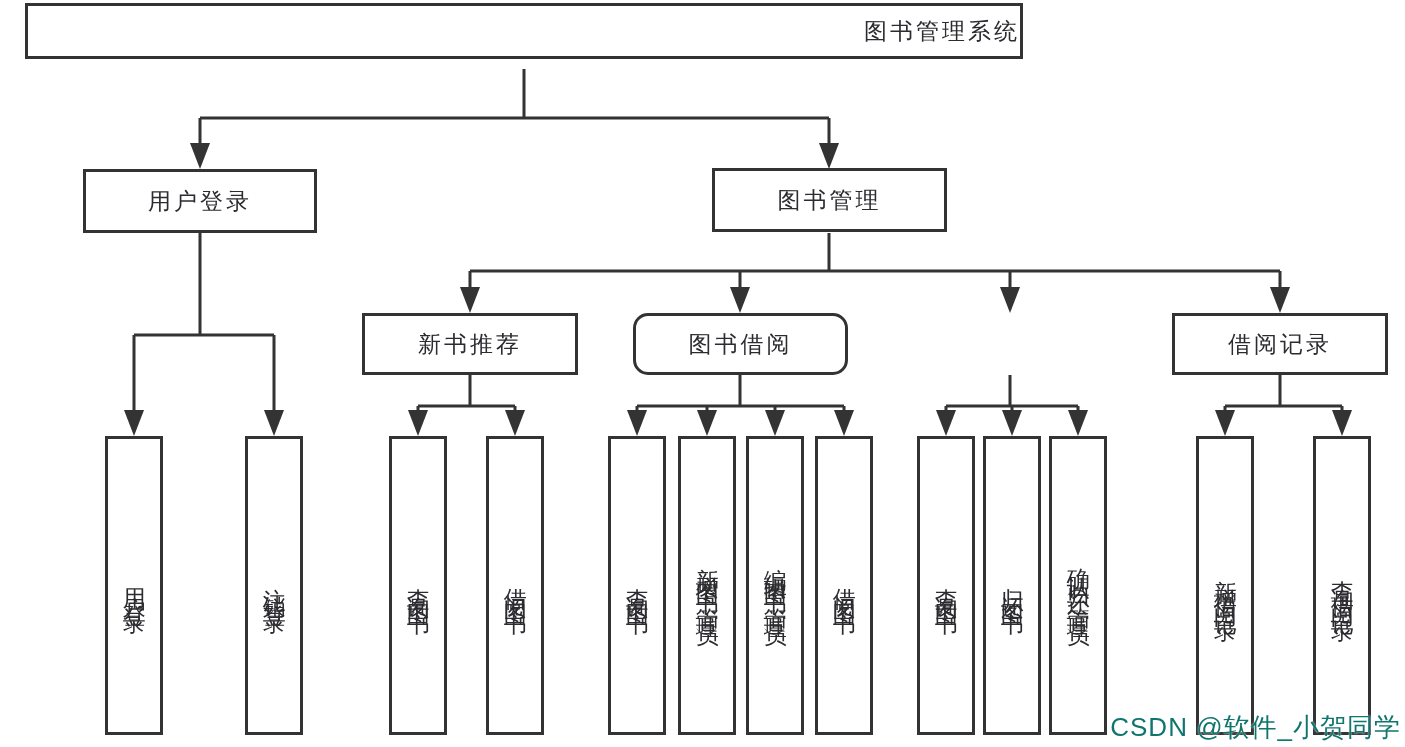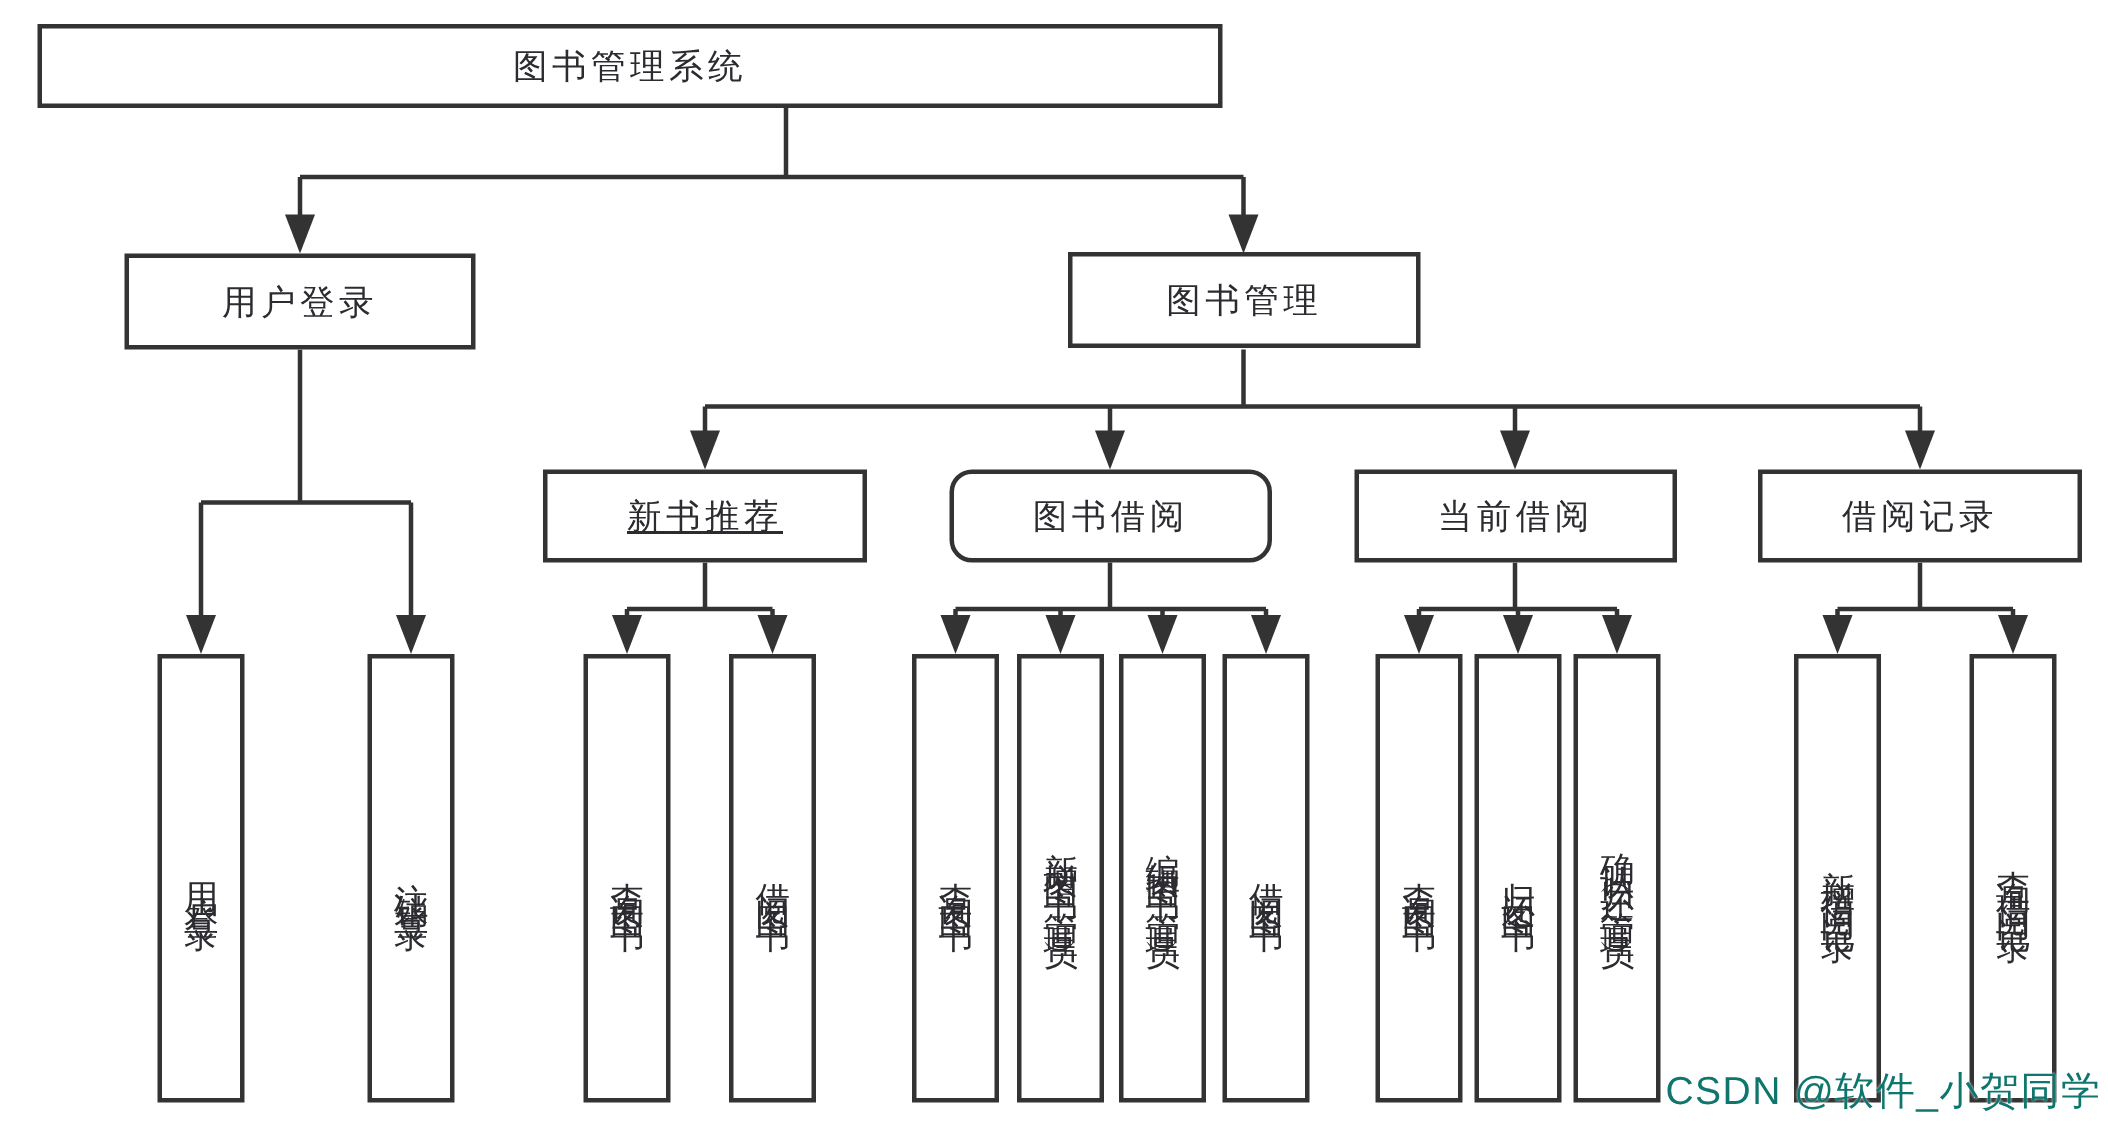--- a/index.html
+++ b/index.html
@@ -52,39 +52,36 @@
         <polygon points="765,410 785,410 775,436" fill="#333333"></polygon>
         <polygon points="834,410 854,410 844,436" fill="#333333"></polygon>
         <polygon points="936,410 956,410 946,436" fill="#333333"></polygon>
         <polygon points="1002,410 1022,410 1012,436" fill="#333333"></polygon>
         <polygon points="1068,410 1088,410 1078,436" fill="#333333"></polygon>
         <polygon points="1215,410 1235,410 1225,436" fill="#333333"></polygon>
         <polygon points="1332,410 1352,410 1342,436" fill="#333333"></polygon>
       </g>
   </svg>
 
-  <div class="box" style="left:25px;top:16px;width:790px;height:56px;">
+  <div class="box" style="left:25px;top:3px;width:998px;height:56px;justify-content:flex-end;">
     <span class="hlabel">图书管理系统</span>
   </div>
 
   <div class="box" style="left:83px;top:169px;width:234px;height:64px;">
     <span class="hlabel">用户登录</span>
   </div>
   <div class="box" style="left:712px;top:168px;width:235px;height:64px;">
     <span class="hlabel">图书管理</span>
   </div>
 
-  <div class="box" style="left:362px;top:313px;width:216px;height:62px;text-decoration:underline;">
+  <div class="box" style="left:362px;top:313px;width:216px;height:62px;">
     <span class="hlabel">新书推荐</span>
   </div>
   <div class="box" style="left:633px;top:313px;width:215px;height:62px;border-radius:15px;">
     <span class="hlabel">图书借阅</span>
-  </div>
-  <div class="box" style="left:903px;top:313px;width:215px;height:62px;">
-    <span class="hlabel">当前借阅</span>
   </div>
   <div class="box" style="left:1172px;top:313px;width:216px;height:62px;">
     <span class="hlabel">借阅记录</span>
   </div>
 
   <div class="box" style="left:105px;top:436px;width:58px;height:299px;">
     <span class="vlabel">用户登录</span>
   </div>
   <div class="box" style="left:245px;top:436px;width:58px;height:299px;">
     <span class="vlabel">注销登录</span>

